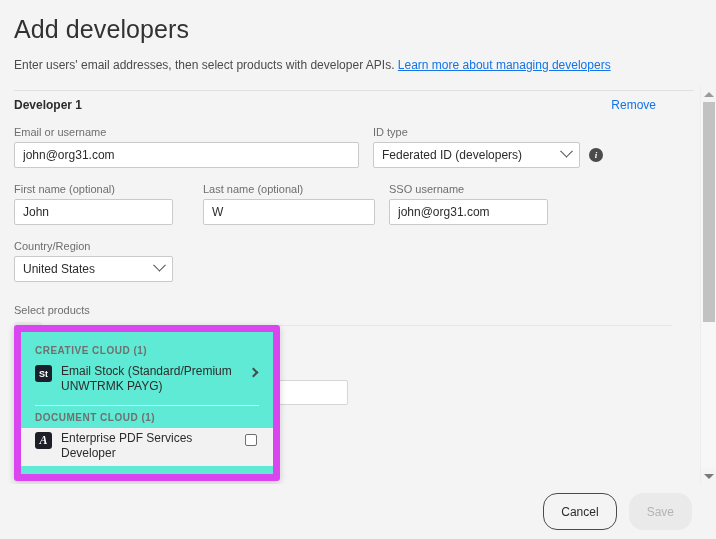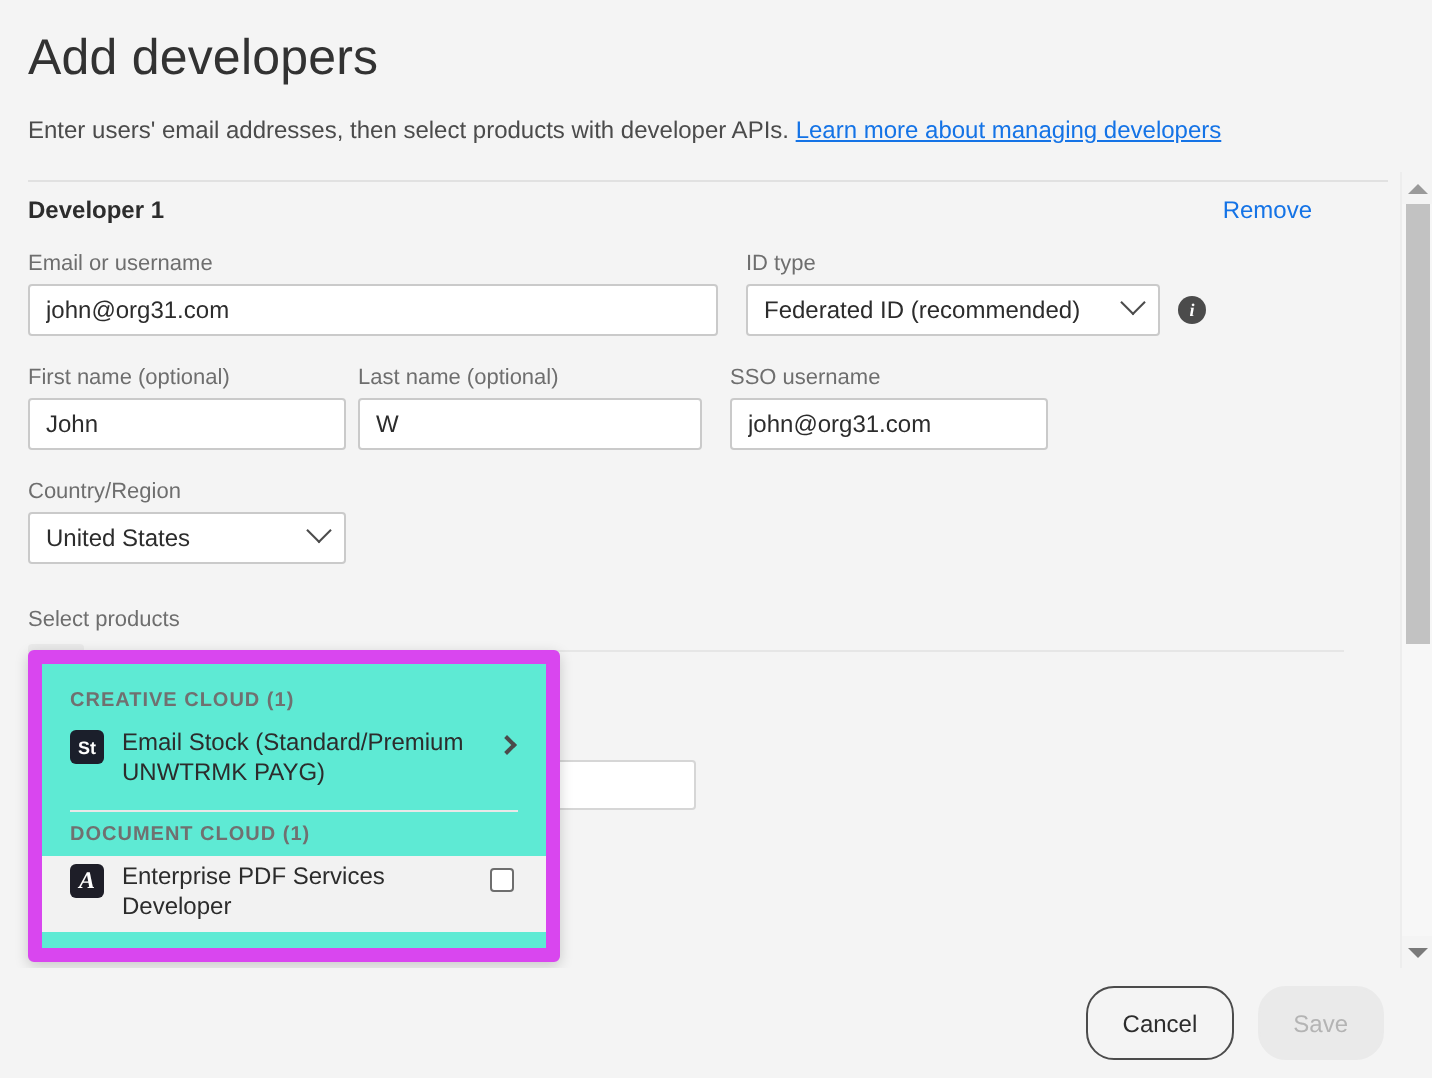--- a/index.html
+++ b/index.html
@@ -157,21 +157,21 @@
     cursor: pointer;
     flex: 0 0 auto;
   }
 
   .row-2 {
     display: flex;
     margin-top: 15px;
   }
 
   .col-first { width: 159px; }
-  .col-last { margin-left: 6px; width: 172px; }
+  .col-last { margin-left: 30px; width: 172px; }
   .col-sso { margin-left: 14px; width: 159px; }
 
   .row-3 { margin-top: 15px; width: 159px; }
 
   .products-label {
     margin-top: 22px;
     font-size: 11px;
     color: #6e6e6e;
   }
 
@@ -440,21 +440,21 @@
 
     <div class="row-1">
       <div class="col-email">
         <label class="field-label">Email or username</label>
         <input class="text-input" style="width: 345px;" value="john@org31.com">
       </div>
       <div class="col-idtype">
         <label class="field-label">ID type</label>
         <div class="idtype-wrap">
           <div class="select-box" style="width:230px;">
-            <span>Federated ID (recommended)</span>
+            <span>Federated ID (developers)</span>
             <span class="chev-down"></span>
           </div>
           <div class="info-icon">i</div>
         </div>
       </div>
     </div>
 
     <div class="row-2">
       <div class="col-first">
         <label class="field-label">First name (optional)</label>

